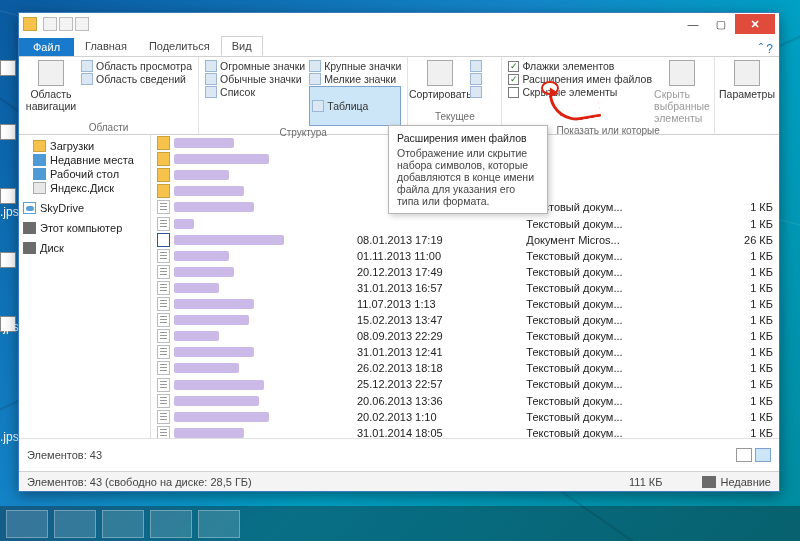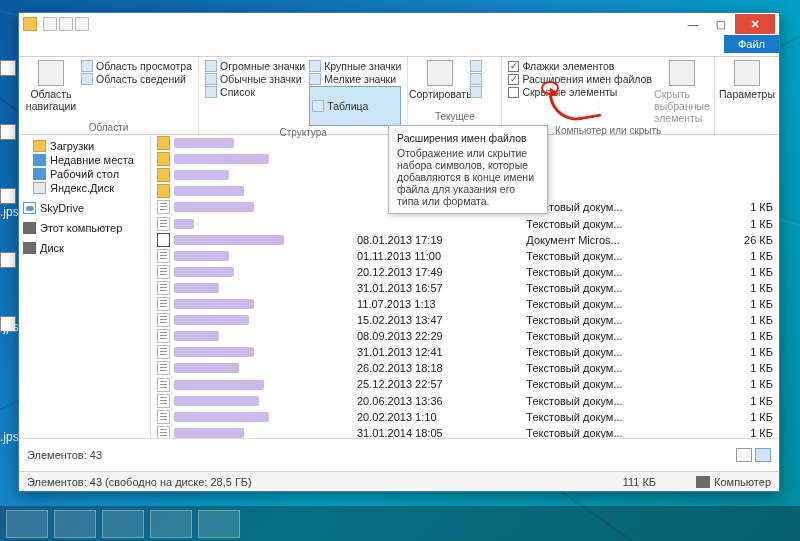--- a/index.html
+++ b/index.html
@@ -14,21 +14,21 @@
   .desk-icons span{ width:16px; height:16px; background:#fff; border:1px solid #888; display:inline-block; }
   .desk-lbl{position:absolute;left:0;font-size:12px;color:#fff;white-space:nowrap;}
   
   .win { position:absolute; top:12px; left:18px; width:762px; height:480px; background:#fff; border:1px solid #3a7abd; box-shadow:0 4px 14px rgba(0,0,0,0.4); display:flex; flex-direction:column;}
   .titlebar{height:22px; background:#fff; display:flex; align-items:center; padding:0 4px; font-size:11px;}
   .titlebar .folder-ic{width:14px;height:14px;background:#f7c24b;border:1px solid #caa43a;margin-right:4px;}
   .titlebar .tb-sep{flex:1;}
   .winbtn{width:28px;height:20px;display:flex;align-items:center;justify-content:center;font-size:11px;color:#333;}
   .winbtn.close{background:#e04b3c;color:#fff;font-weight:bold;width:40px;}
   
-  .tabs{height:22px;display:flex;align-items:flex-end;font-size:11px;background:#fff;border-bottom:1px solid #d0d0d0;flex-direction:column;}
+  .tabs{height:22px;display:flex;align-items:flex-end;font-size:11px;background:#fff;border-bottom:1px solid #d0d0d0;}
   .file-tab{background:#1979ca;color:#fff;padding:3px 14px;}
   .tab{padding:3px 10px;color:#444;border:1px solid transparent;}
   .tab.active{border:1px solid #d0d0d0;border-bottom:1px solid #fff;background:#fff;}
   .tabs .help{margin-left:auto;margin-right:6px;color:#1979ca;font-size:12px;}
   
   .ribbon{height:78px;background:#fff;display:flex;border-bottom:1px solid #d0d0d0;font-size:10.5px;color:#333;}
   .rgroup{border-right:1px solid #e3e3e3;padding:3px 6px 0 6px;display:flex;flex-direction:column;}
   .rgroup .body{flex:1;display:flex;gap:4px;}
   .rgroup .cap{font-size:10px;color:#6b6b6b;text-align:center;padding:1px 0;}
   .big-btn{display:flex;flex-direction:column;align-items:center;gap:2px;width:52px;}
@@ -215,21 +215,21 @@
               <span class="chk"></span>
               <span>Скрытые элементы</span>
             </div>
         </div>
         <div class="big-btn">
           <span class="ic"></span>
           <span style="white-space:pre-line;text-align:left;color:#9a9a9a">Скрыть выбранные
 элементы</span>
         </div>
       </div>
-      <div class="cap">Компьютер или скрыть</div>
+      <div class="cap">Показать или которые</div>
     </div>
 
     <div class="rgroup" style="border-right:none">
       <div class="body">
         <div class="big-btn">
           <span class="ic"></span>
           <span>Параметры</span>
         </div>
       </div>
       <div class="cap">&nbsp;</div>
@@ -394,21 +394,21 @@
     <span class="sp"></span>
     <span class="view-ic"></span>
     <span class="view-ic active"></span>
   </div>
   <div class="status2">
     <span>Элементов: 43 (свободно на диске: 28,5 ГБ)</span>
     <span class="sp"></span>
     <span>111 КБ</span>
     <span style="width:40px"></span>
     <span class="pc-ic"></span>
-    <span>Компьютер</span>
+    <span>Недавние</span>
   </div>
 
   <div class="tooltip">
     <div class="tt-title">Расширения имен файлов</div>
     <div>Отображение или скрытие набора символов, которые добавляются в конце имени файла для указания его типа или формата.</div>
   </div>
 
   <div class="arrow">
     <div class="circle"></div>
       <div class="arr-head"></div>

